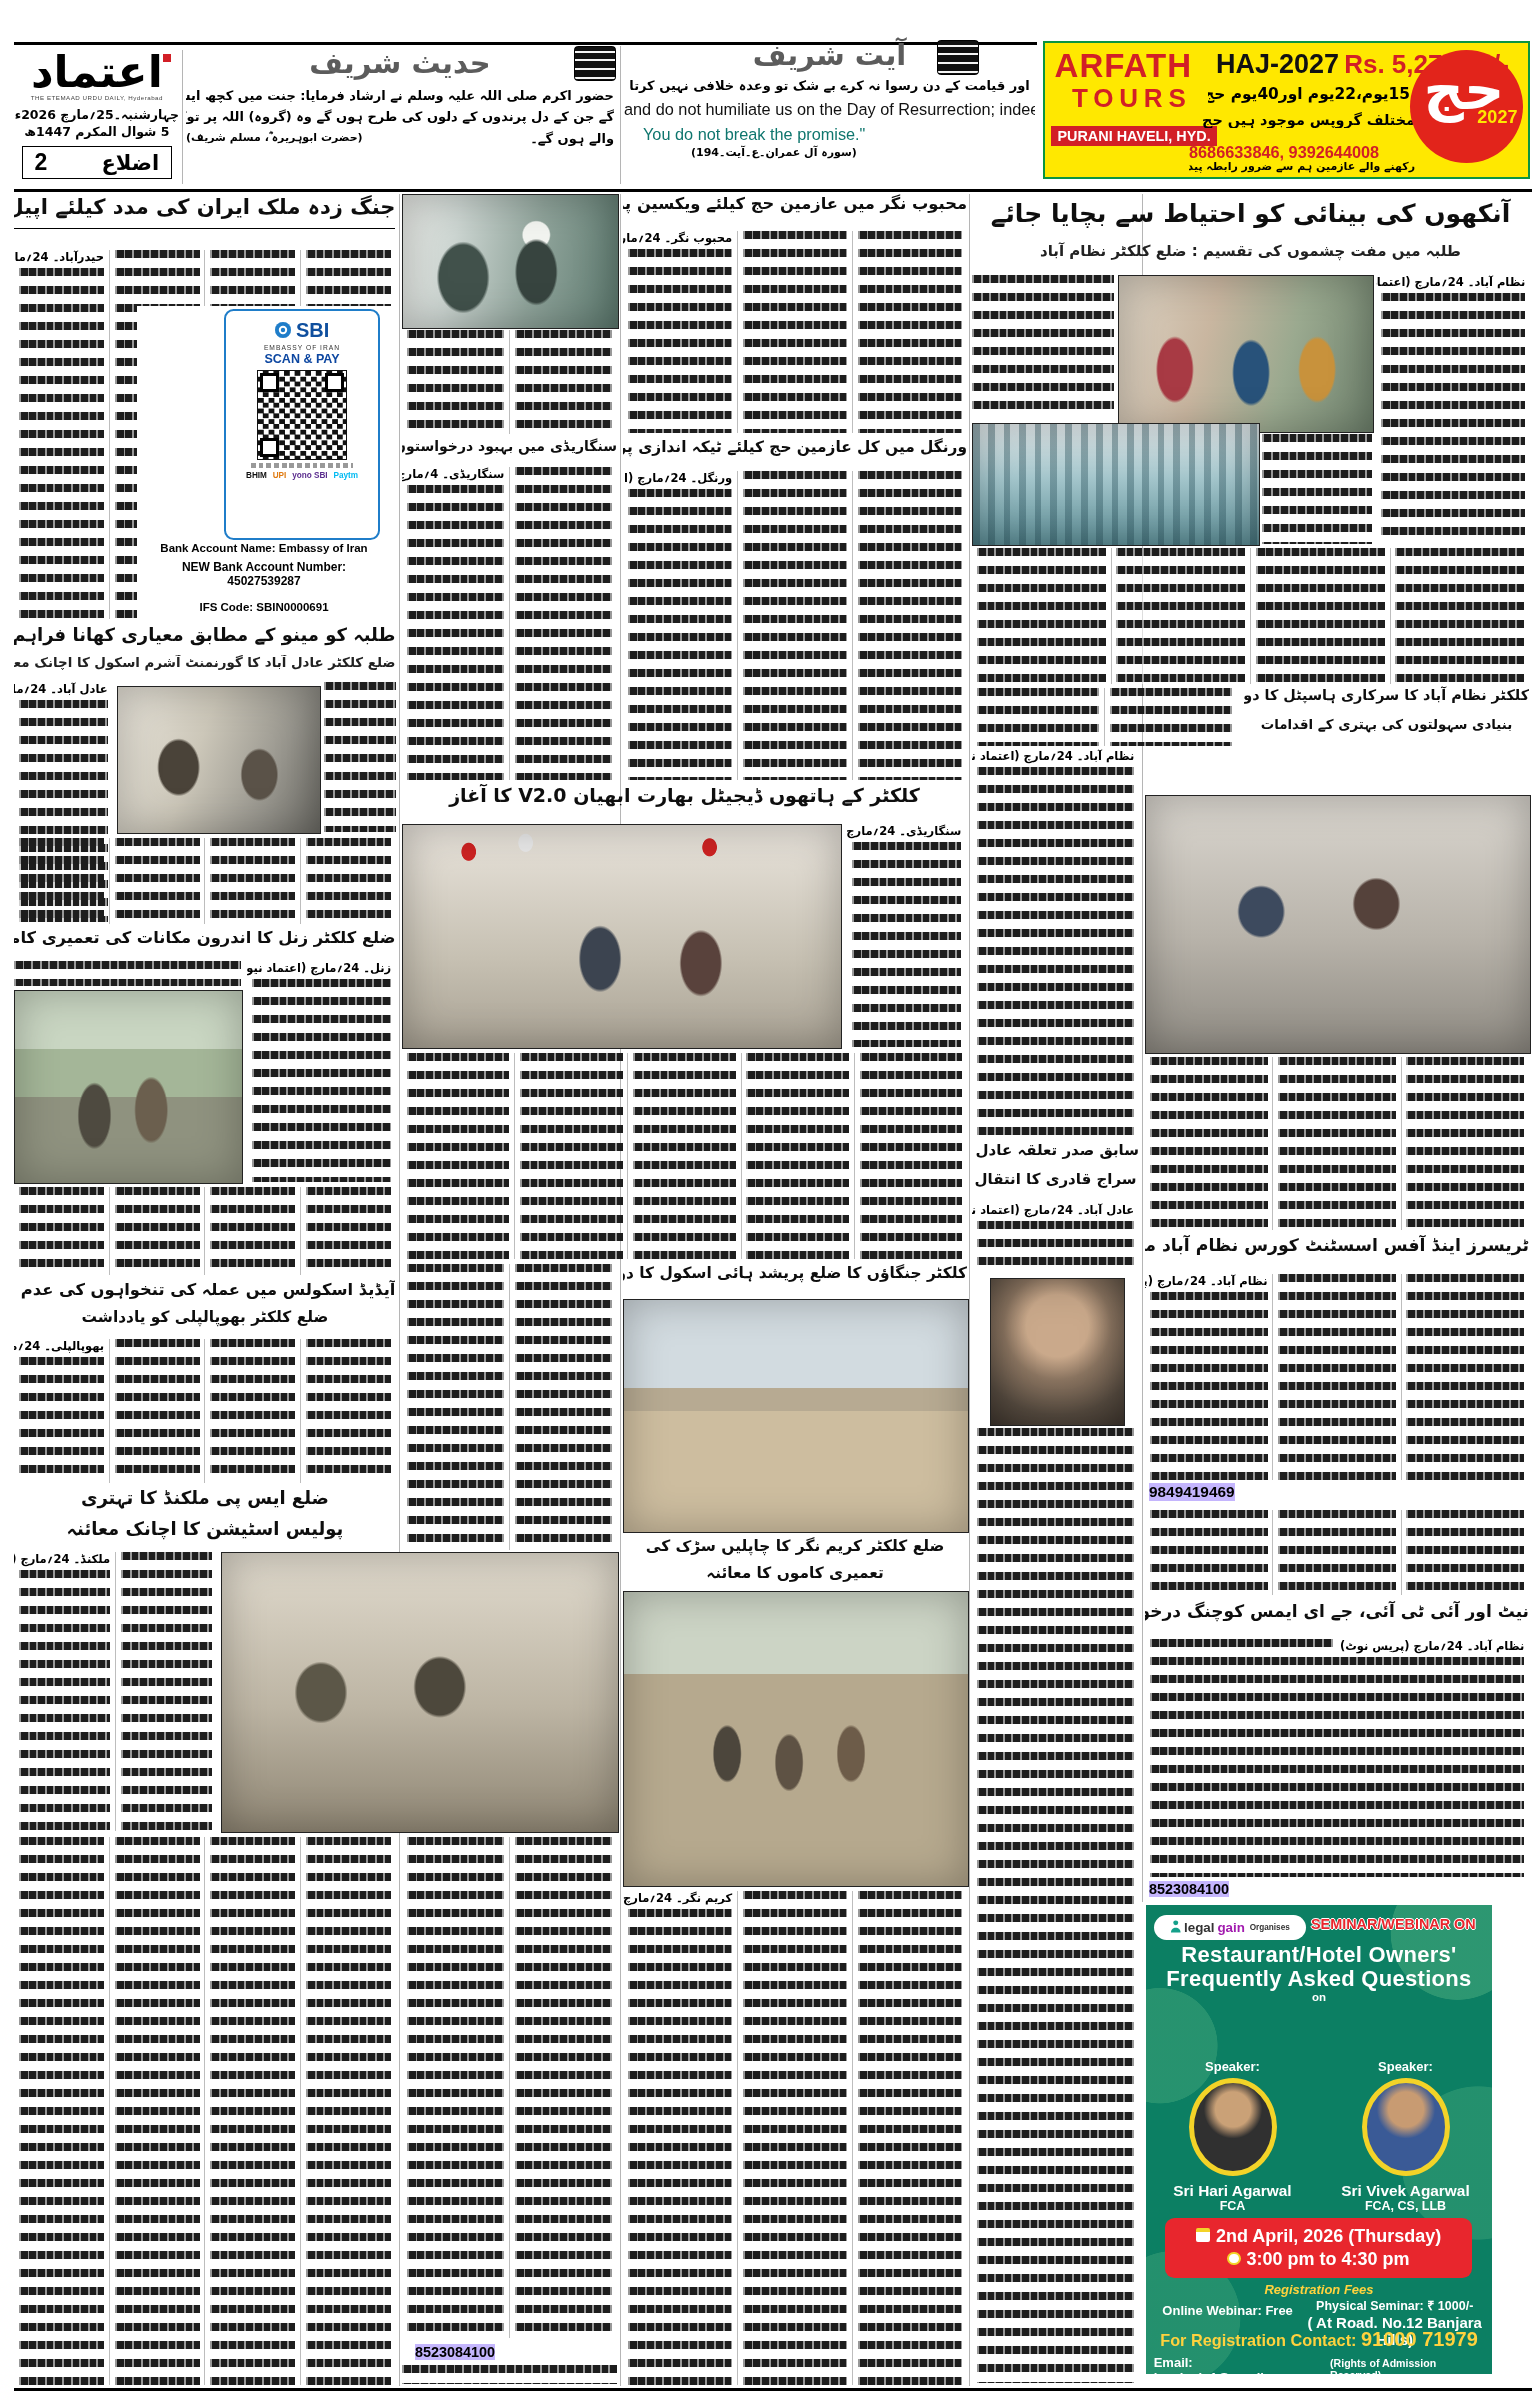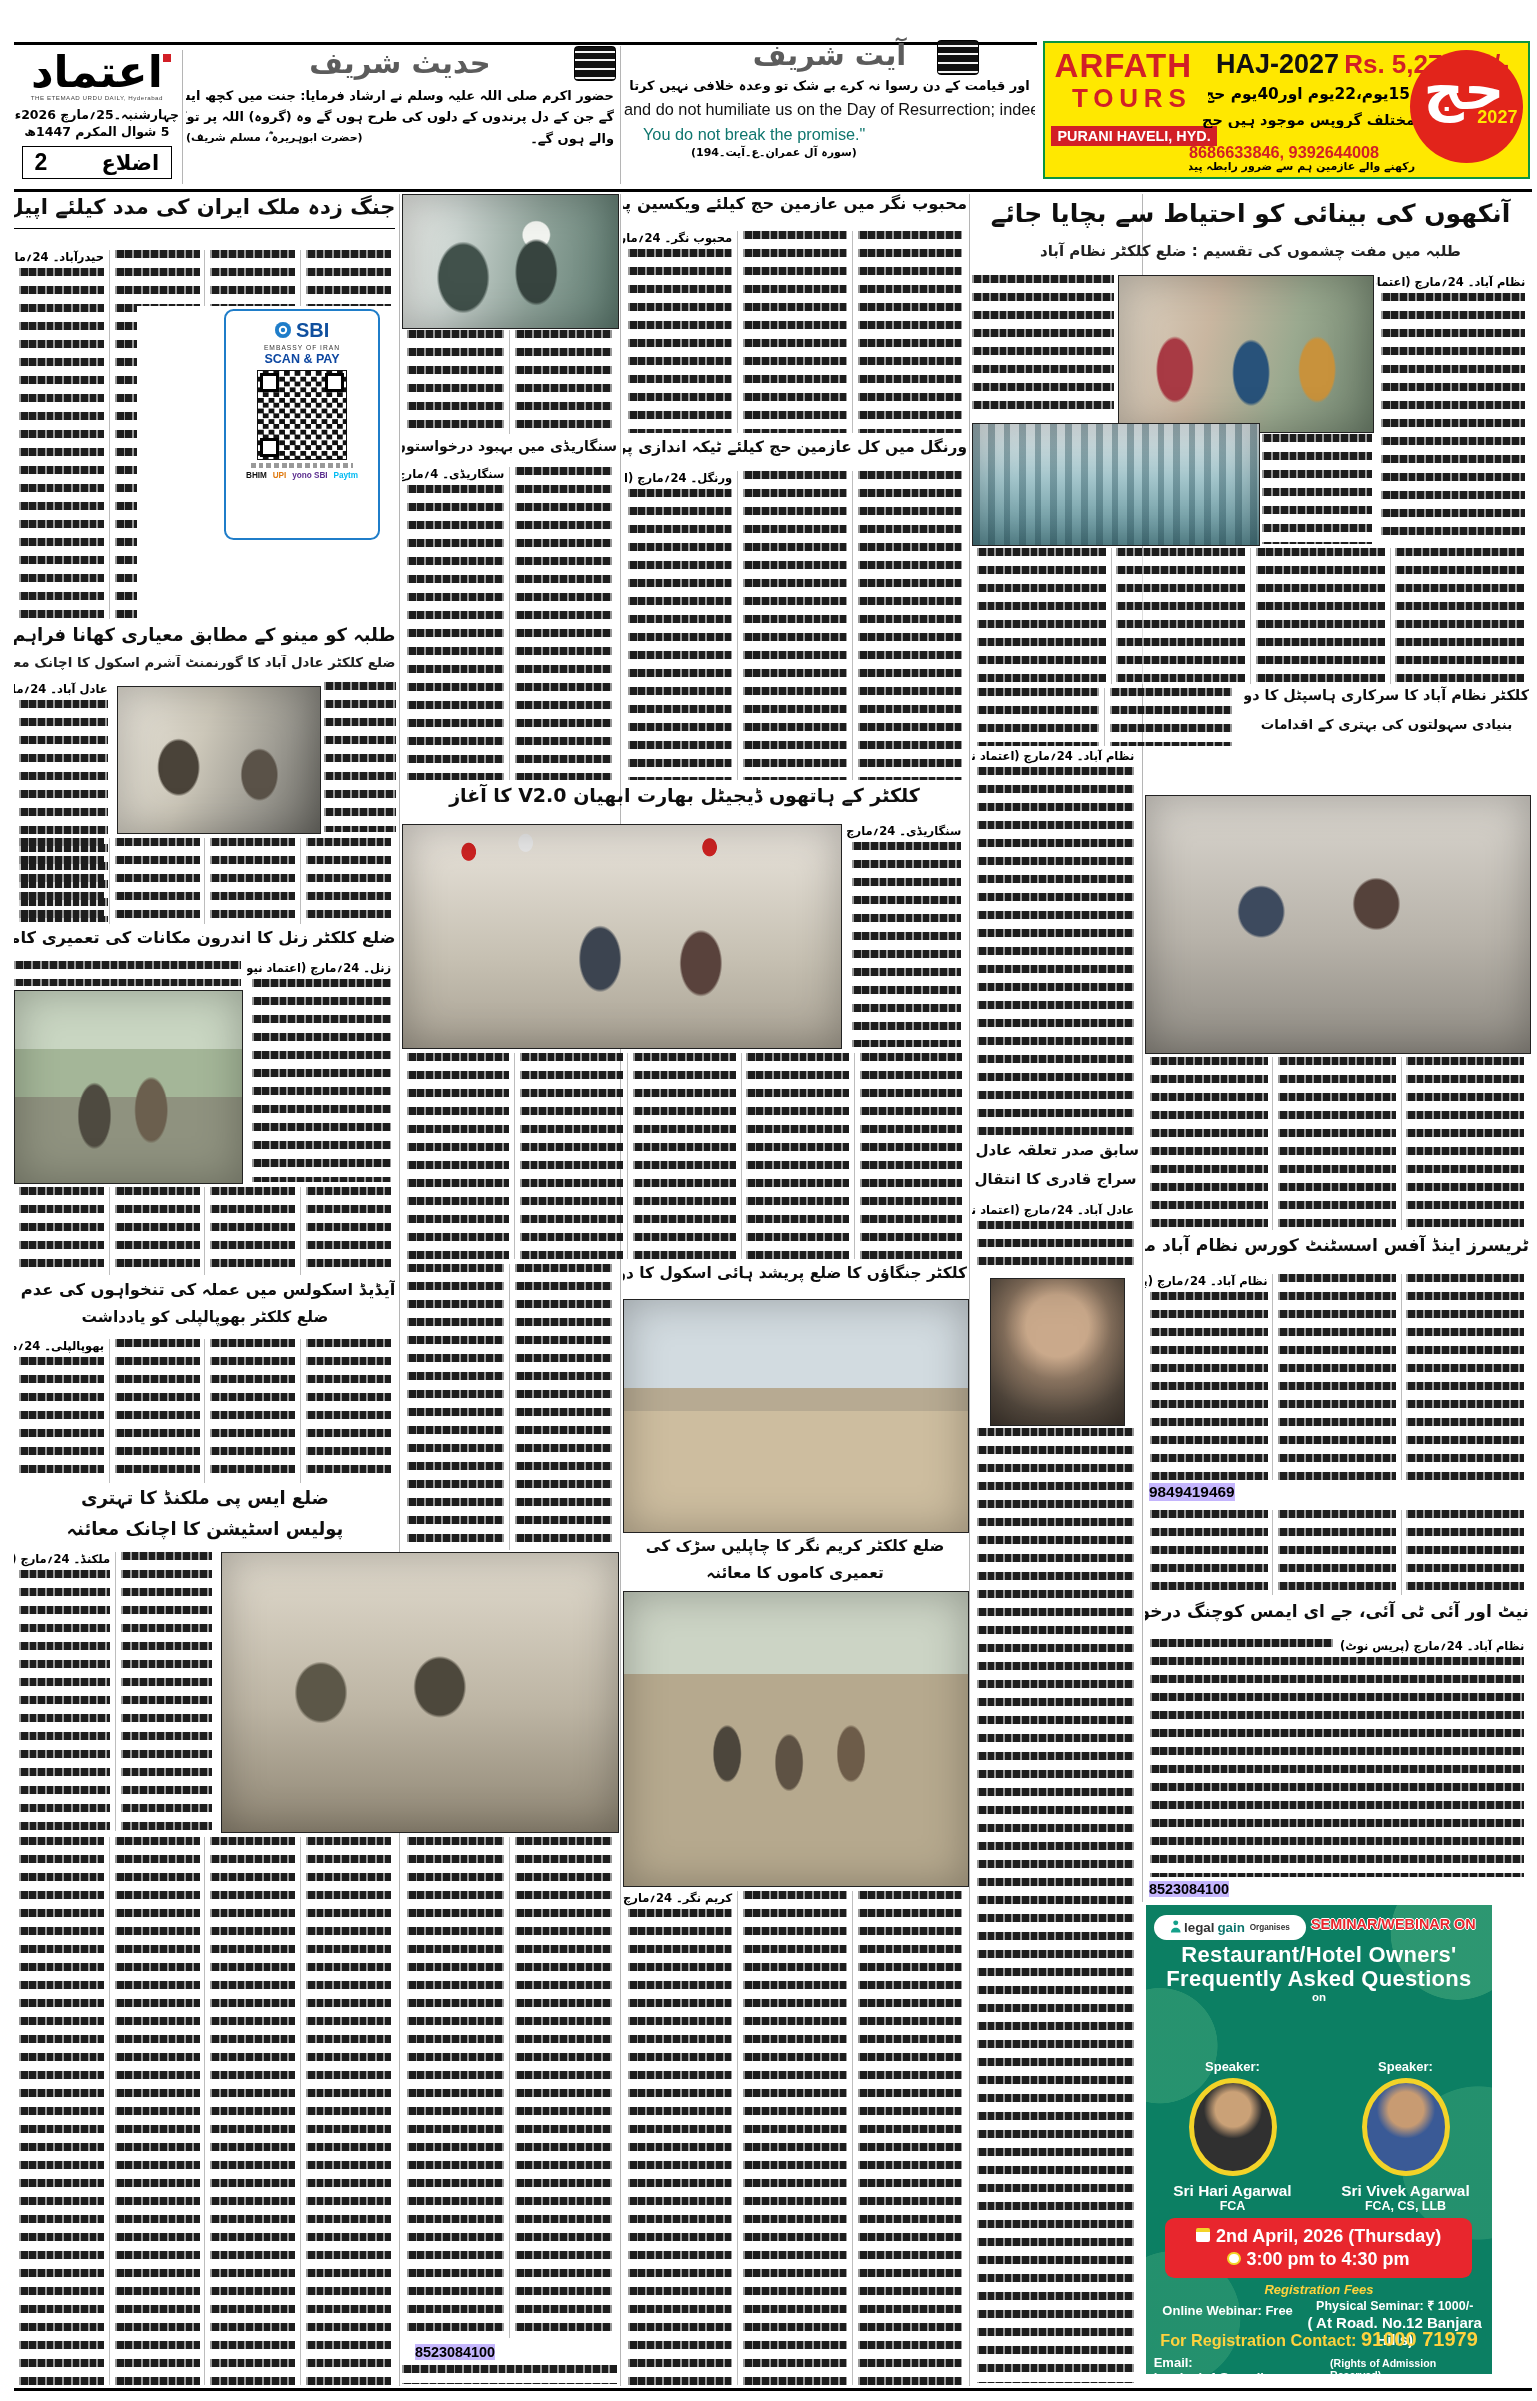--- a/index.html
+++ b/index.html
@@ -223,20 +223,25 @@
       <span class="f" style="left:1.9px;bottom:1.9px;"></span>
     </div>
     <div style="height:4.8px;margin:2.9px 25px;background:repeating-linear-gradient(90deg,#999 0 4.8px,transparent 4.8px 7.7px);"></div>
     <div style="display:flex;justify-content:center;gap:5.8px;font-family:'Liberation Sans',sans-serif;font-size:8.2px;font-weight:bold;margin-top:1.9px;">
       <span style="color:#111;">BHIM</span>
       <span style="color:#e07b12;">UPI</span>
       <span style="color:#5b2d8e;">yono SBI</span>
       <span style="color:#00baf2;">Paytm</span>
     </div>
   </div>
+  <div class="ab" style="left:144px;top:542px;width:240px;z-index:4;text-align:center;font-family:'Liberation Sans',sans-serif;">
+    <div style="font-weight:bold;font-size:11.5px;">Bank Account Name: Embassy of Iran</div>
+    <div style="font-weight:bold;font-size:12px;margin-top:5.8px;">NEW Bank Account Number: 45027539287</div>
+    <div style="font-weight:bold;font-size:11.5px;margin-top:13.4px;">IFS Code: SBIN0000691</div>
+  </div>
 
   <div class="uhead" style="left:14.4px;top:624px;width:381px;font-size:18px;">طلبہ کو مینو کے مطابق معیاری کھانا فراہم کیا جائے</div>
   <div class="uhead" style="left:14.4px;top:655px;width:381px;font-size:13.4px;color:#222;">ضلع کلکٹر عادل آباد کا گورنمنٹ آشرم اسکول کا اچانک معائنہ</div>
   <div class="tb" style="left:14.4px;top:682px;width:98px;height:240px;">
     <div class="cols">
         <div>
           <span class="dl">عادل آباد۔ 24؍مارچ (اعتماد نیوز)</span>
           <div class="utext"></div>
         </div>
       </div>
@@ -601,21 +606,21 @@
   </div>
   <div class="phone-bold" style="left:1149px;top:1881px;font-size:14.4px;">8523084100</div>
 
   <div id="lg" class="ab" style="left:1146px;top:1905px;width:346px;height:469px;">
     <div class="lg-pill">
       <svg width="11.5" height="13.4" viewBox="0 0 12 14">
           <circle cx="6" cy="3" r="2.6" fill="#14a08a"></circle>
           <path d="M1 13c0-3 2.2-5 5-5s5 2 5 5z" fill="#14a08a"></path>
         </svg>
       <span style="font-weight:900;font-size:13.4px;color:#333;">legal</span>
-        <span style="font-weight:900;font-size:13.4px;color:#0f766e;">gain</span>
+        <span style="font-weight:900;font-size:13.4px;color:#a21caf;">gain</span>
       <span style="font-weight:bold;font-size:8.2px;color:#333;margin-left:1.9px;">Organises</span>
     </div>
     <div class="lg-banner">SEMINAR/WEBINAR ON</div>
     <div class="lg-t" style="top:37px;">Restaurant/Hotel Owners'</div>
     <div class="lg-t" style="top:61px;">Frequently Asked Questions</div>
     <div class="ab" style="top:86px;width:100%;text-align:center;font-weight:900;font-size:11.5px;">on</div>
     <div class="lg-half" style="left:0;top:154px;font-weight:900;font-size:13px;">Speaker:</div>
     <div class="lg-half" style="right:0;top:154px;font-weight:900;font-size:13px;">Speaker:</div>
     <div class="lg-half" style="left:0;top:173px;">
         <div class="spk-ph spk1"></div>

